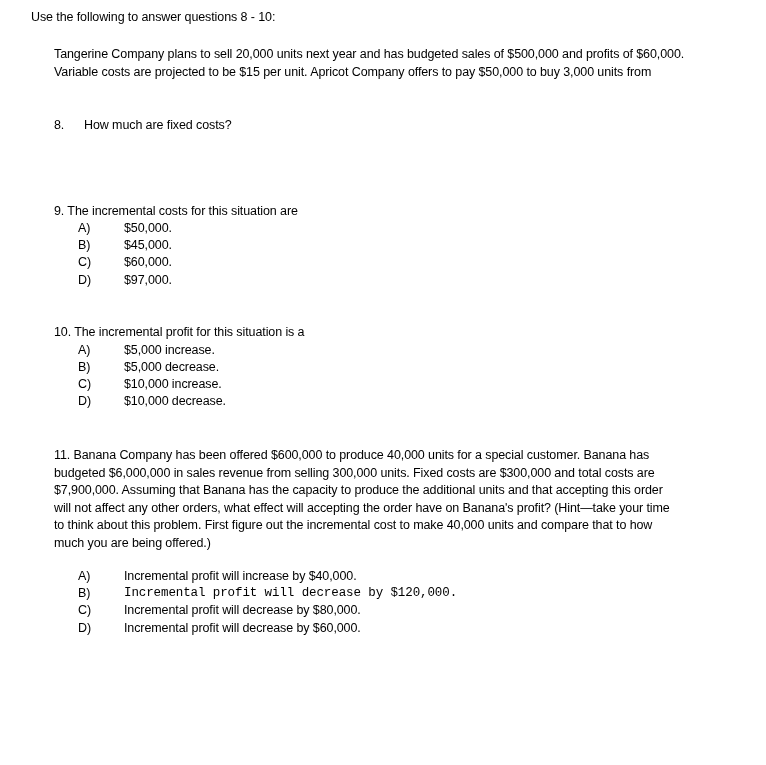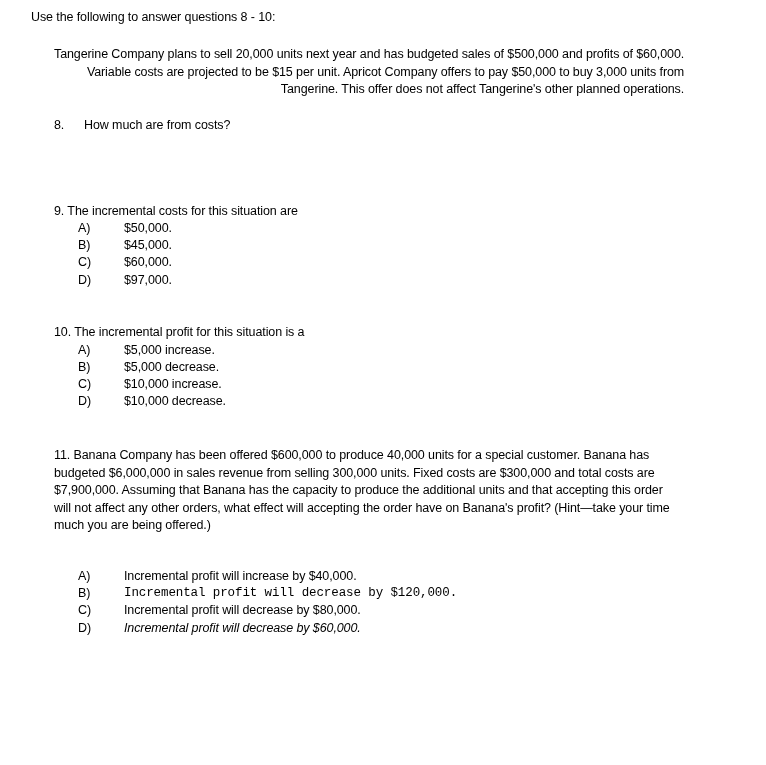--- a/index.html
+++ b/index.html
@@ -11,30 +11,29 @@
   .abs { position: absolute; white-space: nowrap; }
   .line { line-height: 17.5px; }
   .opt-letter { position: absolute; left: 0; }
   .opt-text { position: absolute; }
 </style>
 </head>
 <body>
 
 <div class="abs" style="left:31px; top:10px;">Use the following to answer questions 8 - 10:</div>
 
-<div class="abs line" style="left:54px; top:46px;text-align:right;">
+<div class="abs line" style="left:54px; top:46px;">
   <div>Tangerine Company plans to sell 20,000 units next year and has budgeted sales of $500,000 and profits of $60,000.</div>
   <div>Variable costs are projected to be $15 per unit.  Apricot Company offers to pay $50,000 to buy 3,000 units from</div>
-  <div>Tangerine.  This offer does not affect Tangerine's other planned operations.</div>
 </div>
 
 <div class="abs" style="left:54px; top:118px;">
   <span>8.</span>
 </div>
-<div class="abs" style="left:84px; top:118px;">How much are from costs?</div>
+<div class="abs" style="left:84px; top:118px;">How much are fixed costs?</div>
 
 <div class="abs" style="left:54px; top:204px;">9.  The incremental costs for this situation are</div>
 <div class="abs" style="left:78px; top:221px; width:200px; height:70px;">
   <div class="opt-letter" style="top:0px;">A)</div>
   <div class="opt-text" style="left:46px; top:0px;">$50,000.</div>
   <div class="opt-letter" style="top:17px;">B)</div>
   <div class="opt-text" style="left:46px; top:17px;text-align:center;">$45,000.</div>
   <div class="opt-letter" style="top:34px;">C)</div>
   <div class="opt-text" style="left:46px; top:34px;">$60,000.</div>
   <div class="opt-letter" style="top:52px;">D)</div>
@@ -51,24 +50,25 @@
   <div class="opt-text" style="left:46px; top:34px;">$10,000 increase.</div>
   <div class="opt-letter" style="top:51px;">D)</div>
   <div class="opt-text" style="left:46px; top:51px;">$10,000 decrease.</div>
 </div>
 
 <div class="abs line" style="left:54px; top:447px;">
   <div>11. Banana Company has been offered $600,000 to produce 40,000 units for a special customer.  Banana has</div>
   <div>budgeted $6,000,000 in sales revenue from selling  300,000 units.  Fixed costs are $300,000 and total costs are</div>
   <div>$7,900,000.  Assuming that Banana has the capacity to produce the additional units and that accepting this order</div>
   <div>will not affect any other orders, what effect will accepting the order have on Banana's profit?  (Hint—take your time</div>
+  <div>to think about this problem.  First figure out the incremental cost to make 40,000 units and compare that to how</div>
   <div>much you are being offered.)</div>
 </div>
 <div class="abs" style="left:78px; top:569px; width:340px; height:70px;">
   <div class="opt-letter" style="top:0px;">A)</div>
   <div class="opt-text" style="left:46px; top:0px;">Incremental profit will increase by $40,000.</div>
   <div class="opt-letter" style="top:17px;">B)</div>
   <div class="opt-text" style="left:46px; top:17px;font-family:Liberation Mono, monospace;">Incremental profit will decrease by $120,000.</div>
   <div class="opt-letter" style="top:34px;">C)</div>
   <div class="opt-text" style="left:46px; top:34px;">Incremental profit will decrease by $80,000.</div>
   <div class="opt-letter" style="top:52px;">D)</div>
-  <div class="opt-text" style="left:46px; top:52px;font-style:italic;">Incremental profit will decrease by $60,000.</div>
+  <div class="opt-text" style="left:46px; top:52px;">Incremental profit will decrease by $60,000.</div>
 </div>
 
 </body></html>

